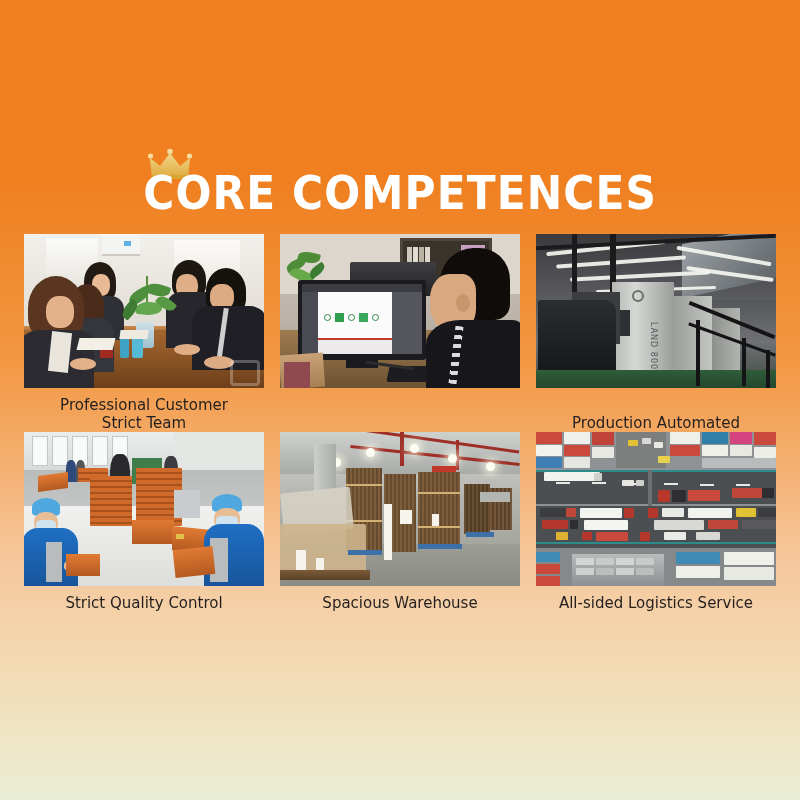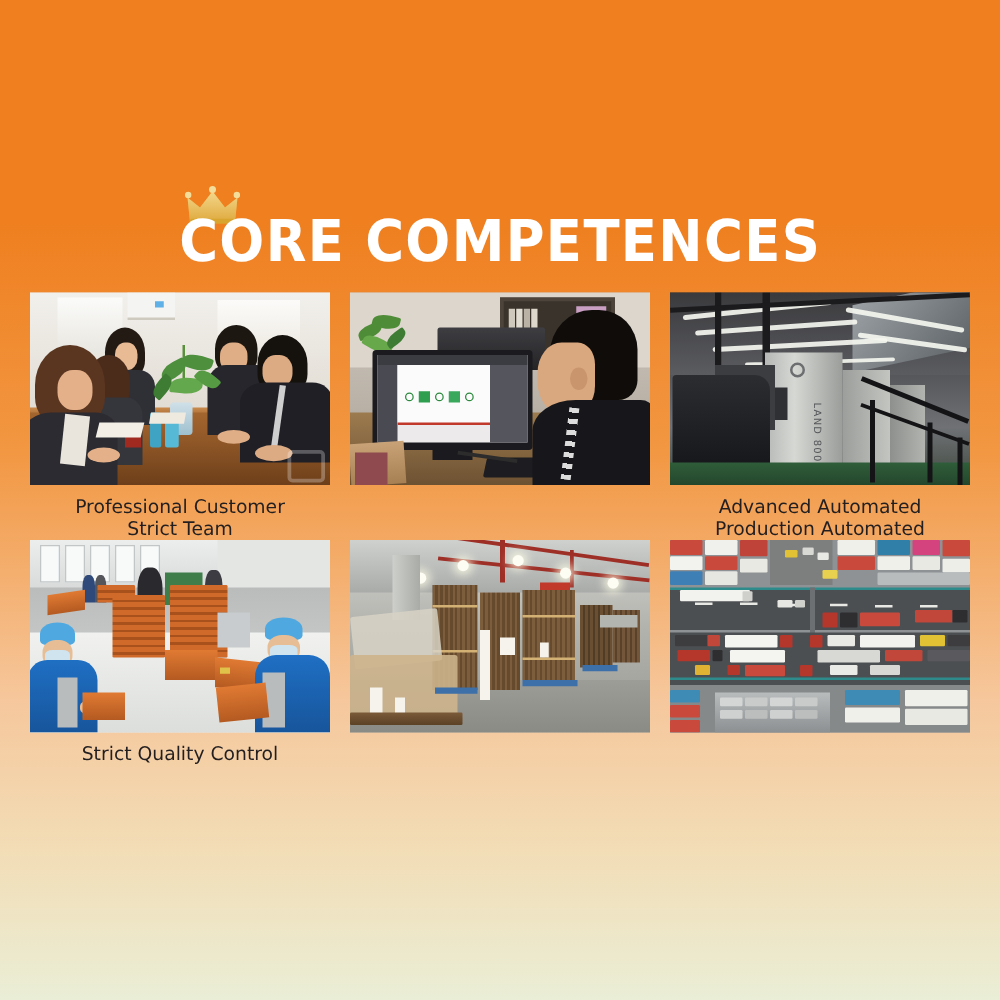--- a/index.html
+++ b/index.html
@@ -387,21 +387,21 @@
       <div class="ph darkunit2"></div>
       <div class="ph darkunit"></div>
       <div class="ph floor"></div>
       <div class="ph rail" style="left:160px;top:86px;width:4px;height:66px"></div>
       <div class="ph rail" style="left:150px;top:84px;width:92px;height:4px;transform:rotate(22deg)"></div>
       <div class="ph rail" style="left:150px;top:104px;width:92px;height:3px;transform:rotate(20deg)"></div>
       <div class="ph rail" style="left:206px;top:104px;width:4px;height:48px"></div>
       <div class="ph rail" style="left:230px;top:116px;width:4px;height:38px"></div>
     </div>
     <div class="caption">
-      <span>Advanced Automated</span><br>
+      <br>
       <span>Production Automated</span>
     </div>
   </div>
 
   <div class="cell row2">
     <div class="photo p4">
       <div class="ph farwall"></div>
       <div class="window" style="left:8px"></div>
       <div class="window" style="left:28px"></div>
       <div class="window" style="left:48px"></div>
@@ -473,20 +473,23 @@
       <div class="ph label" style="left:36px;top:126px;width:8px;height:18px"></div>
       <div class="ph label" style="left:104px;top:72px;width:8px;height:56px"></div>
       <div class="ph label" style="left:120px;top:78px;width:12px;height:14px"></div>
       <div class="ph label" style="left:152px;top:82px;width:7px;height:12px"></div>
       <div class="ph bluepal" style="left:138px;top:112px;width:44px"></div>
       <div class="ph bluepal" style="left:186px;top:100px;width:28px"></div>
       <div class="ph bluepal" style="left:68px;top:118px;width:34px"></div>
       <div class="ph pallet" style="left:0;top:138px;width:90px;height:10px"></div>
       <div class="ph label" style="left:200px;top:60px;width:30px;height:10px;background:#b3b5b1"></div>
     </div>
+    <div class="caption">
+      <span>Spacious Warehouse</span>
+    </div>
   </div>
 
   <div class="cell row2">
     <div class="photo p6">
       <div class="ground" style="left:0;top:0;width:240px;height:154px"></div>
 
       <div class="cont" style="left:0;top:0;width:26px;height:12px;background:#c94a3d"></div>
       <div class="cont" style="left:0;top:13px;width:26px;height:11px;background:#f2f2ee"></div>
       <div class="cont" style="left:0;top:25px;width:26px;height:11px;background:#3e7fb5"></div>
       <div class="cont" style="left:28px;top:0;width:26px;height:12px;background:#f0f0ec"></div>
@@ -563,15 +566,18 @@
       <div class="cont" style="left:80px;top:136px;width:18px;height:7px;background:#cfd1d0"></div>
       <div class="cont" style="left:100px;top:136px;width:18px;height:7px;background:#bcbebd"></div>
       <div class="cont" style="left:0;top:120px;width:24px;height:10px;background:#3e8bb5"></div>
       <div class="cont" style="left:0;top:132px;width:24px;height:10px;background:#c94a3d"></div>
       <div class="cont" style="left:0;top:144px;width:24px;height:10px;background:#c94a3d"></div>
       <div class="cont" style="left:140px;top:120px;width:44px;height:12px;background:#3e8bb5"></div>
       <div class="cont" style="left:140px;top:134px;width:44px;height:12px;background:#f0f0eb"></div>
       <div class="cont" style="left:188px;top:120px;width:50px;height:13px;background:#f0f0eb"></div>
       <div class="cont" style="left:188px;top:135px;width:50px;height:13px;background:#e9e9e4"></div>
     </div>
+    <div class="caption">
+      <span>All-sided Logistics Service</span>
+    </div>
   </div>
 
 </div>
 
 </body></html>

